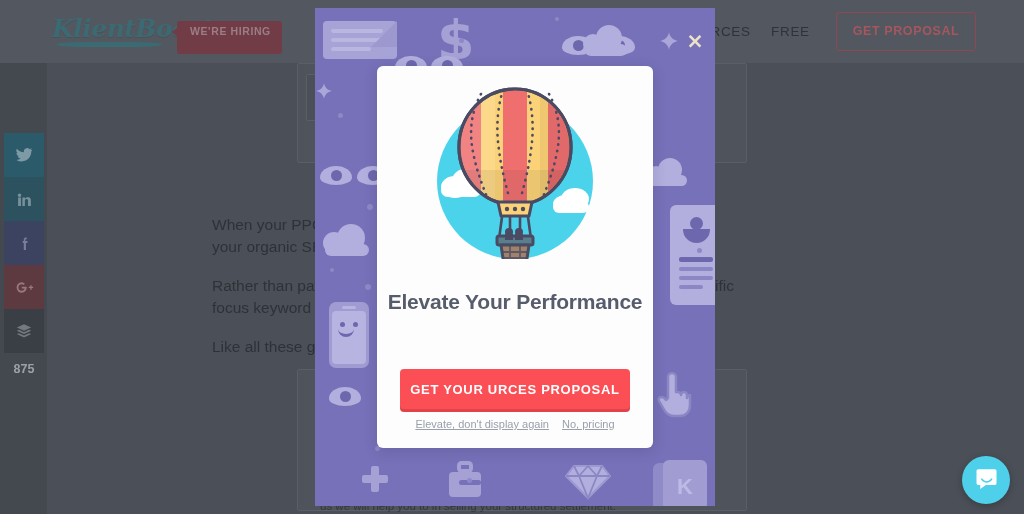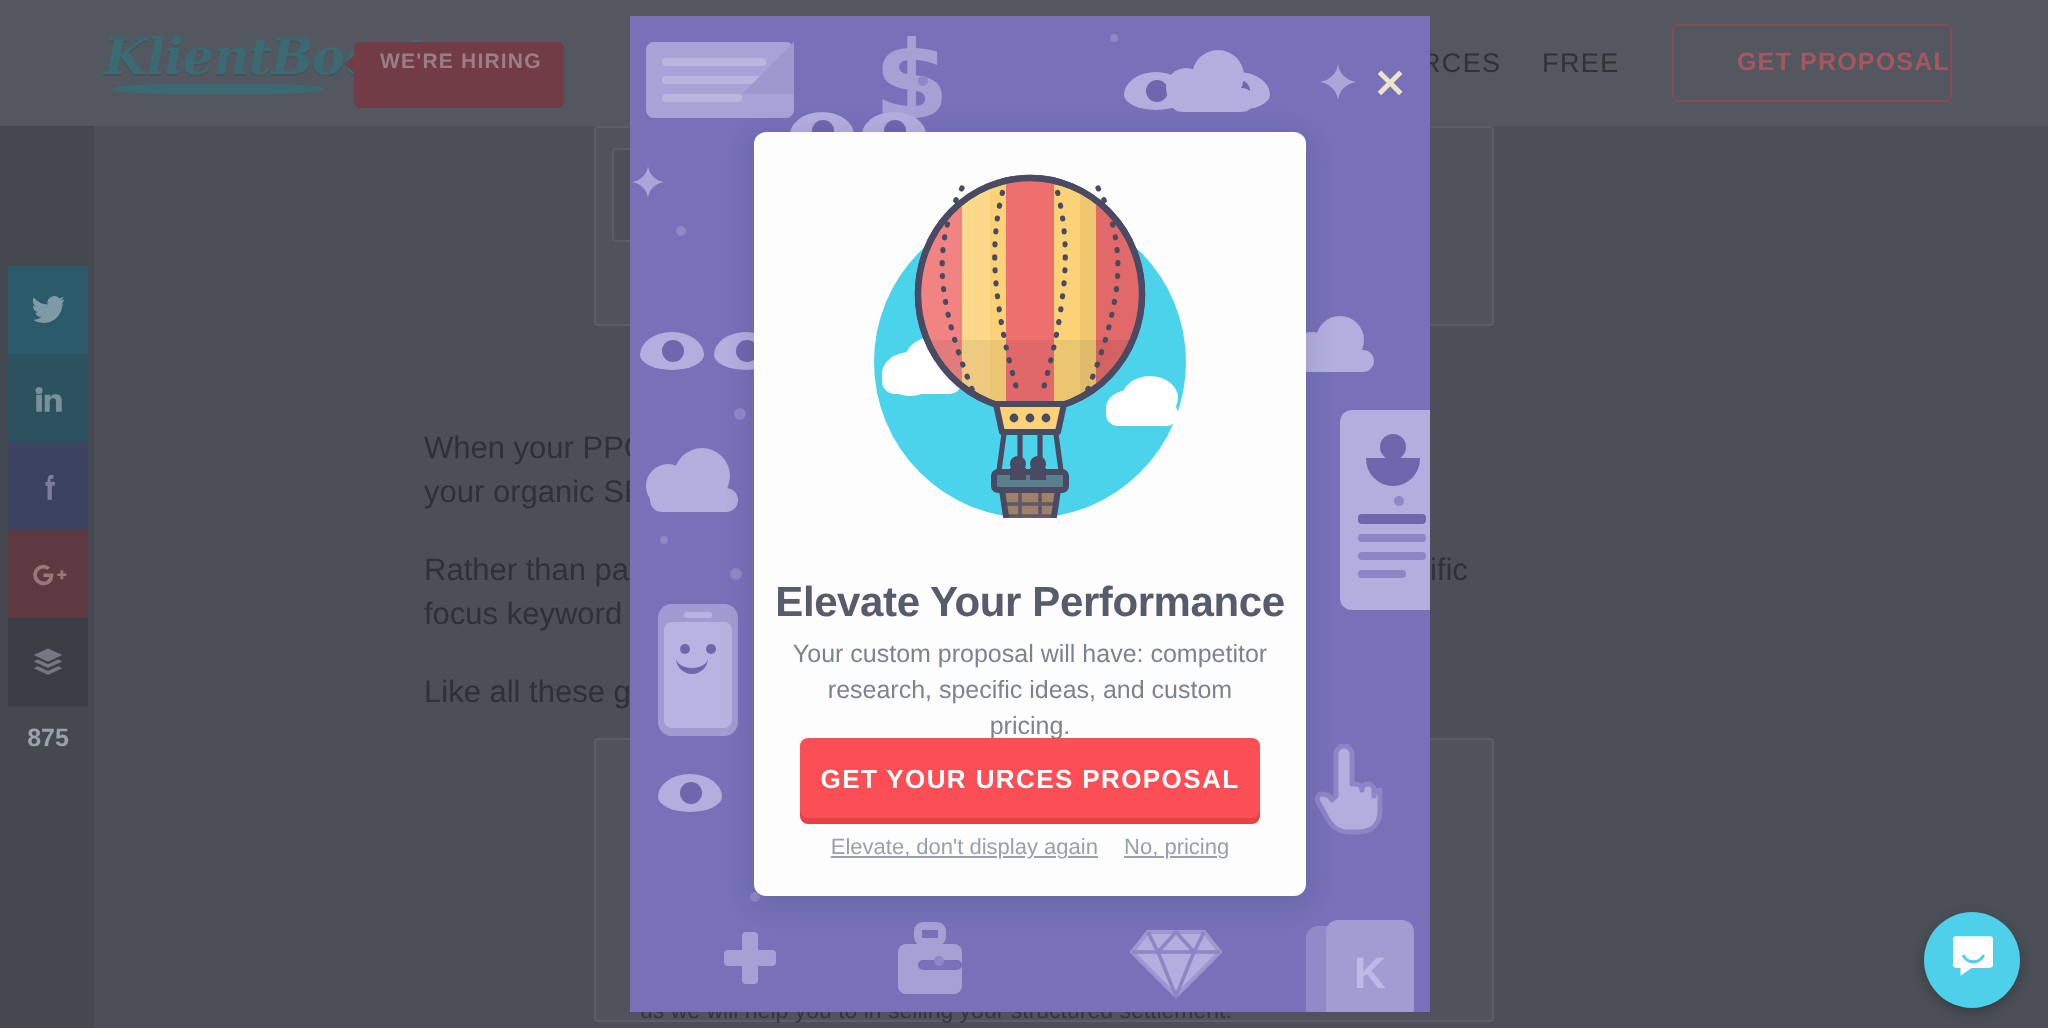--- a/index.html
+++ b/index.html
@@ -68,21 +68,21 @@
     color: #2f3338; font-size: 13.5px; letter-spacing: 0.7px; font-weight: 500;
   }
   .nav-resources { left: 700px; }
   .nav-blog { left: 771px; }
   .nav-cta {
     position: absolute; left: 836px; top: 12px;
     width: 140px; height: 39px;
     border: 1.5px solid #8d4850;
     border-radius: 3px;
     color: #a4575f; font-size: 12.5px; font-weight: bold; letter-spacing: 0.6px;
-    text-align: right; line-height: 36px;
+    text-align: center; line-height: 36px;
     background: transparent;
   }
 
   
   .content-box {
     position: absolute;
     border: 1px solid #5a5e66;
     background: #4f535b;
     border-radius: 2px;
   }
@@ -551,21 +551,20 @@
           </g>
 
           <circle cx="81" cy="148" r="4" fill="#4a4a63"></circle>
           <circle cx="91" cy="148" r="4" fill="#4a4a63"></circle>
           <rect x="77" y="150" width="8" height="6" fill="#4a4a63"></rect>
           <rect x="87" y="150" width="8" height="6" fill="#4a4a63"></rect>
         </svg>
       </div>
 
       <div class="modal-title">Elevate Your Performance</div>
-      <div class="modal-sub">Your custom proposal will have: competitor research, specific ideas, and custom pricing.</div>
       <button class="modal-cta">GET YOUR URCES PROPOSAL</button>
       <div class="modal-links">
         <a>Elevate, don't display again</a>
         <a>No, pricing</a>
       </div>
     </div>
   </div>
 
   <div class="intercom">
     <span>

